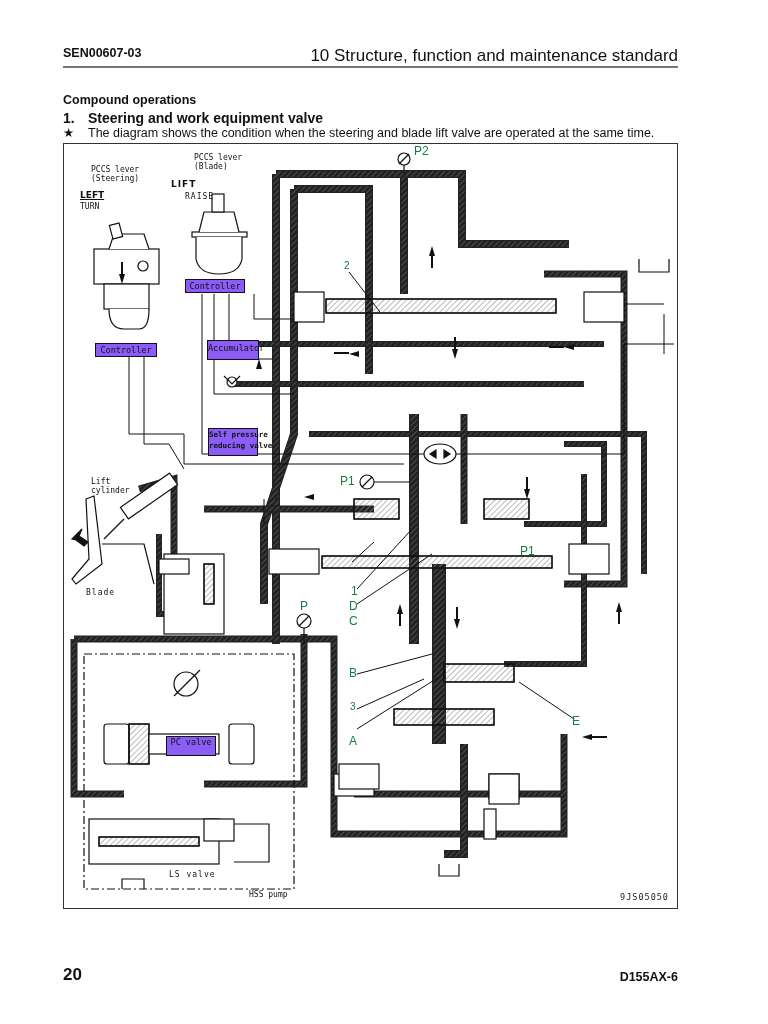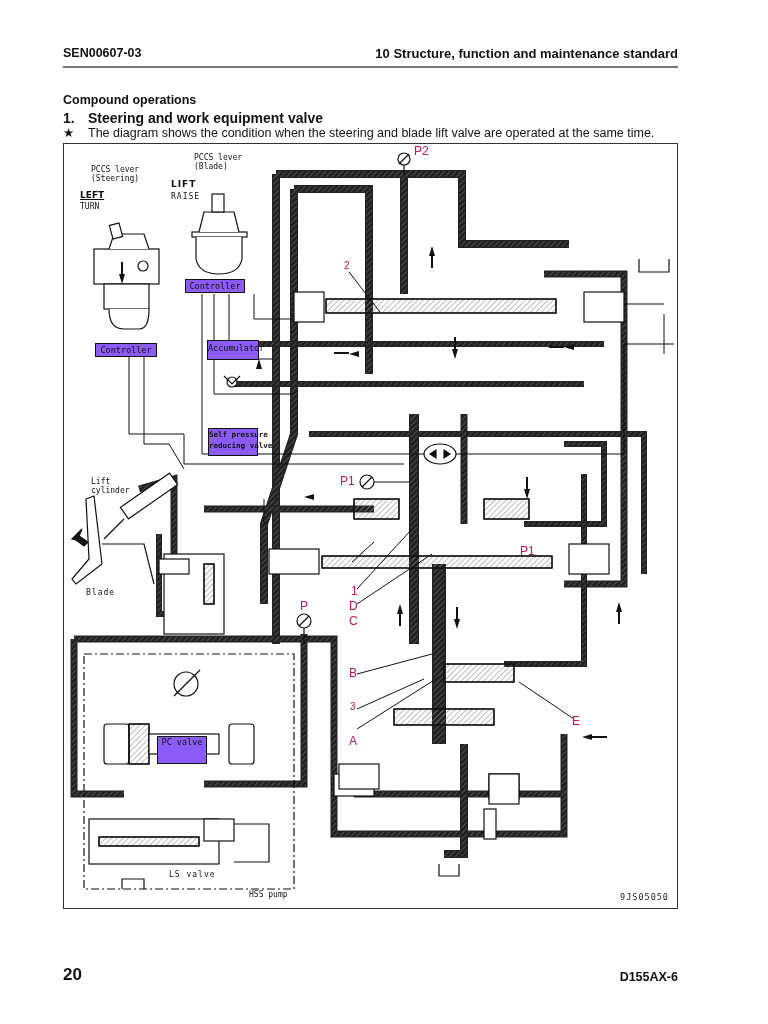--- a/index.html
+++ b/index.html
@@ -1,37 +1,37 @@
 <!DOCTYPE html>
 <html><head>
 <meta charset="utf-8">
 <style>
   html, body { margin: 0; padding: 0; background: #ffffff; }
   body { width: 768px; height: 1024px; position: relative; overflow: hidden;
          font-family: "Liberation Sans", sans-serif; color: #111; }
   .hdr-left { position: absolute; left: 63px; top: 46px; font-size: 12.5px; font-weight: bold; }
-  .hdr-right { position: absolute; right: 90px; top: 46px; font-size: 13px; font-weight: bold; margin-left: 48px; }
+  .hdr-right { position: absolute; right: 90px; top: 46px; font-size: 17px; font-weight: normal; margin-left: 48px; }
   .hdr-rule { position: absolute; left: 63px; top: 66px; width: 615px; height: 2px; background: #777; }
   .sec-title { position: absolute; left: 63px; top: 93px; font-size: 12.5px; font-weight: bold; }
   .sub-title { position: absolute; left: 63px; top: 110px; font-size: 14px; font-weight: bold; }
   .sub-title .num { display: inline-block; width: 25px; }
   .note { position: absolute; left: 63px; top: 125px; font-size: 12.5px; }
   .note .star { display: inline-block; width: 25px; }
   .figure { position: absolute; left: 63px; top: 143px; width: 615px; height: 766px;
             border: 1.5px solid #333; box-sizing: border-box; }
   .figure svg { position: absolute; left: 0; top: 0; }
   .fig-code { position: absolute; right: 8px; bottom: 6px; font-family: "DejaVu Sans Mono", monospace;
               font-size: 8.5px; letter-spacing: 1px; color: #222; }
   .lbl { position: absolute; font-family: "DejaVu Sans Mono", monospace; font-size: 8px; color: #111;
          line-height: 9px; white-space: pre; }
   .lbl.bold { font-weight: bold; font-family: "DejaVu Sans", sans-serif; font-size: 9px; }
   .box-lbl { position: absolute; border: 1.2px solid #111; background: #8b5cf6;
              font-family: "DejaVu Sans Mono", monospace; font-size: 8.5px; text-align: center;
              box-sizing: border-box; }
-  .ref { position: absolute; font-family: "Liberation Sans", sans-serif; font-size: 12px; color: #be185d; }
+  .ref { position: absolute; font-family: "Liberation Sans", sans-serif; font-size: 12px; color: #15803d; }
   .footer-left { position: absolute; left: 63px; top: 965px; font-size: 17px; font-weight: bold; }
   .footer-right { position: absolute; right: 90px; top: 970px; font-size: 12.5px; font-weight: bold; padding-left: 23px; }
 </style>
 </head>
 <body>
 
 <div class="hdr-left">SEN00607-03</div>
 <div class="hdr-right">10 Structure, function and maintenance standard</div>
 <div class="hdr-rule"></div>
 
@@ -260,31 +260,31 @@
     </g>
   </svg>
 
   <div class="lbl" style="left:27px; top:21px;">PCCS lever
 (Steering)</div>
   <div class="lbl bold" style="left:16px; top:47px;text-decoration:underline;">LEFT</div>
   <div class="lbl" style="left:16px; top:58px;">TURN</div>
   <div class="lbl" style="left:130px; top:9px;">PCCS lever
 (Blade)</div>
   <div class="lbl bold" style="left:107px; top:36px; letter-spacing:1px;">LIFT</div>
-  <div class="lbl" style="left:107px; top:48px; letter-spacing:1px;">RAISE</div>
+  <div class="lbl" style="left:121px; top:48px; letter-spacing:1px;">RAISE</div>
 
   <div class="box-lbl" style="left:31px; top:199px; width:62px; height:14px; line-height:12px;">Controller</div>
   <div class="box-lbl" style="left:121px; top:135px; width:60px; height:14px; line-height:12px;">Controller</div>
   <div class="box-lbl" style="left:143px; top:196px; width:52px; height:20px; line-height:14px;">Accumulator</div>
   <div class="box-lbl" style="left:144px; top:284px; width:50px; height:28px; line-height:11px; font-size:7.5px; font-weight:bold; white-space:pre;">Self pressure
 reducing valve</div>
   <div class="lbl" style="left:27px; top:333px;">Lift
 cylinder</div>
   <div class="lbl" style="left:22px; top:444px; letter-spacing:1px;">Blade</div>
-  <div class="box-lbl" style="left:93px; top:592px; width:50px; height:28px; line-height:10px;">PC valve</div>
+  <div class="box-lbl" style="left:102px; top:592px; width:50px; height:20px; line-height:10px;">PC valve</div>
   <div class="lbl" style="left:105px; top:726px; letter-spacing:1px;">LS valve</div>
   <div class="lbl" style="left:185px; top:746px;">HSS pump</div>
 
   <div class="ref" style="left:350px; top:0px;">P2</div>
   <div class="ref" style="left:276px; top:330px;">P1</div>
   <div class="ref" style="left:456px; top:400px;">P1</div>
   <div class="ref" style="left:236px; top:455px;">P</div>
 
   <div class="ref" style="left:280px; top:116px; font-size:10px;">2</div>
   <div class="ref" style="left:287px; top:440px;">1</div>

